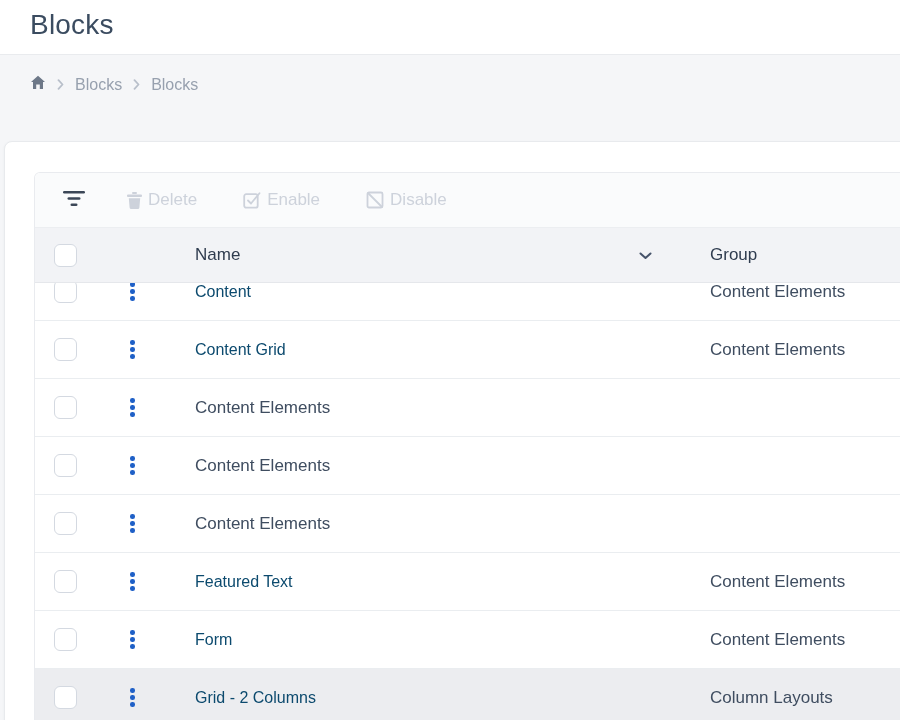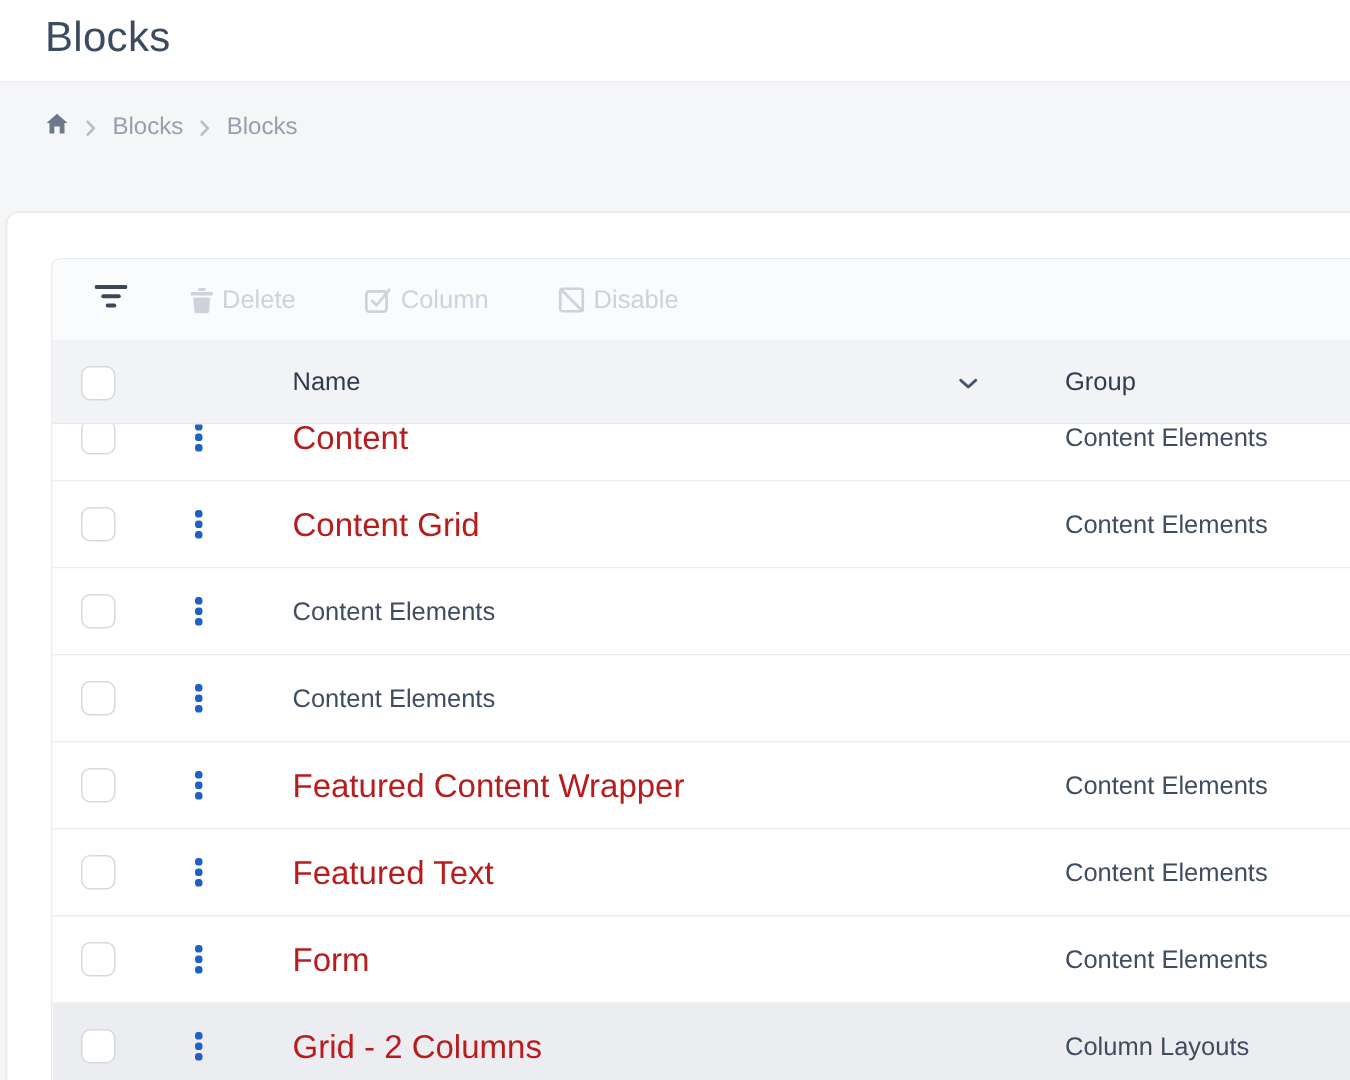--- a/index.html
+++ b/index.html
@@ -51,21 +51,21 @@
 
   .tbody { flex:1 1 auto; overflow:hidden; background:#fff; }
   .row { height:58px; border-bottom:1px solid #eaedf0; background:#fff; }
   .tbody .row:first-child { margin-top:-20px; }
   .row.highlighted { background:#ecedf0; }
 
   .cell-kebab { padding-left:10px; }
   .kebab { display:flex; flex-direction:column; gap:2.5px; width:5px; cursor:pointer; }
   .kebab i { width:4.5px; height:4.5px; border-radius:50%; background:#1f60c7; }
 
-  .row-link { color:#b91c1c; font-size:22px; font-weight:500; text-decoration:none; }
+  .row-link { color:#0c4a6e; font-size:16px; font-weight:500; text-decoration:none; }
   .cell-group { color:#3f4d60; font-size:17px; }
 </style>
 </head>
 <body>
 
 <header class="page-header">
   <h1 class="page-title">Blocks</h1>
 </header>
 
 <div class="main">
@@ -113,21 +113,21 @@
           <span>Delete</span>
         </button>
 
         <button class="tb-btn">
           <span>
             <svg width="18" height="18" viewBox="0 0 18 18">
               <rect x="1.2" y="3.2" width="13.5" height="13.5" rx="2" fill="none" stroke="#cdd2db" stroke-width="1.8"></rect>
               <path d="M5 9.5 8 12.5 16.5 2.2" fill="none" stroke="#cdd2db" stroke-width="1.8" stroke-linecap="round" stroke-linejoin="round"></path>
             </svg>
           </span>
-          <span>Column</span>
+          <span>Enable</span>
         </button>
 
         <button class="tb-btn">
           <span>
             <svg width="18" height="18" viewBox="0 0 18 18">
               <rect x="1.5" y="1.5" width="15" height="15" rx="1.5" fill="none" stroke="#cdd2db" stroke-width="1.8"></rect>
               <path d="M2 2 16 16" fill="none" stroke="#cdd2db" stroke-width="1.8" stroke-linecap="round"></path>
             </svg>
           </span>
           <span>Disable</span>
@@ -213,23 +213,20 @@
     <div class="cell-check">
       <div class="checkbox"></div>
     </div>
     <div class="cell-kebab">
       <div class="kebab">
                 <i></i>
                 <i></i>
                 <i></i>
               </div>
     </div>
-    <div class="cell-name">
-      <a class="row-link" href="#">Featured Content Wrapper</a>
-    </div>
     <div class="cell-group">Content Elements</div>
   </div>
           <div class="row">
     <div class="cell-check">
       <div class="checkbox"></div>
     </div>
     <div class="cell-kebab">
       <div class="kebab">
                 <i></i>
                 <i></i>

